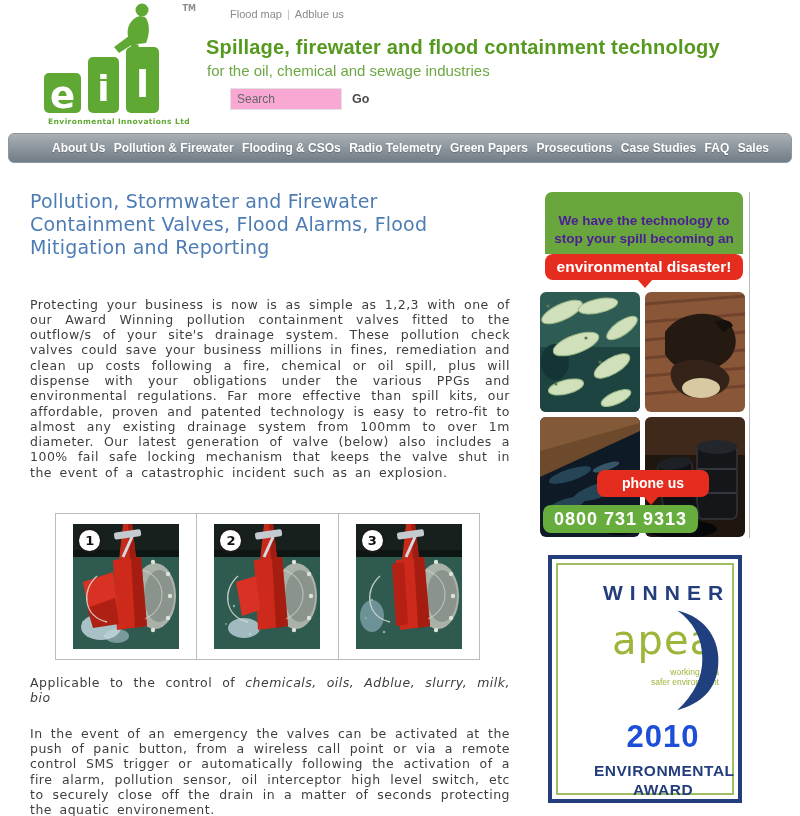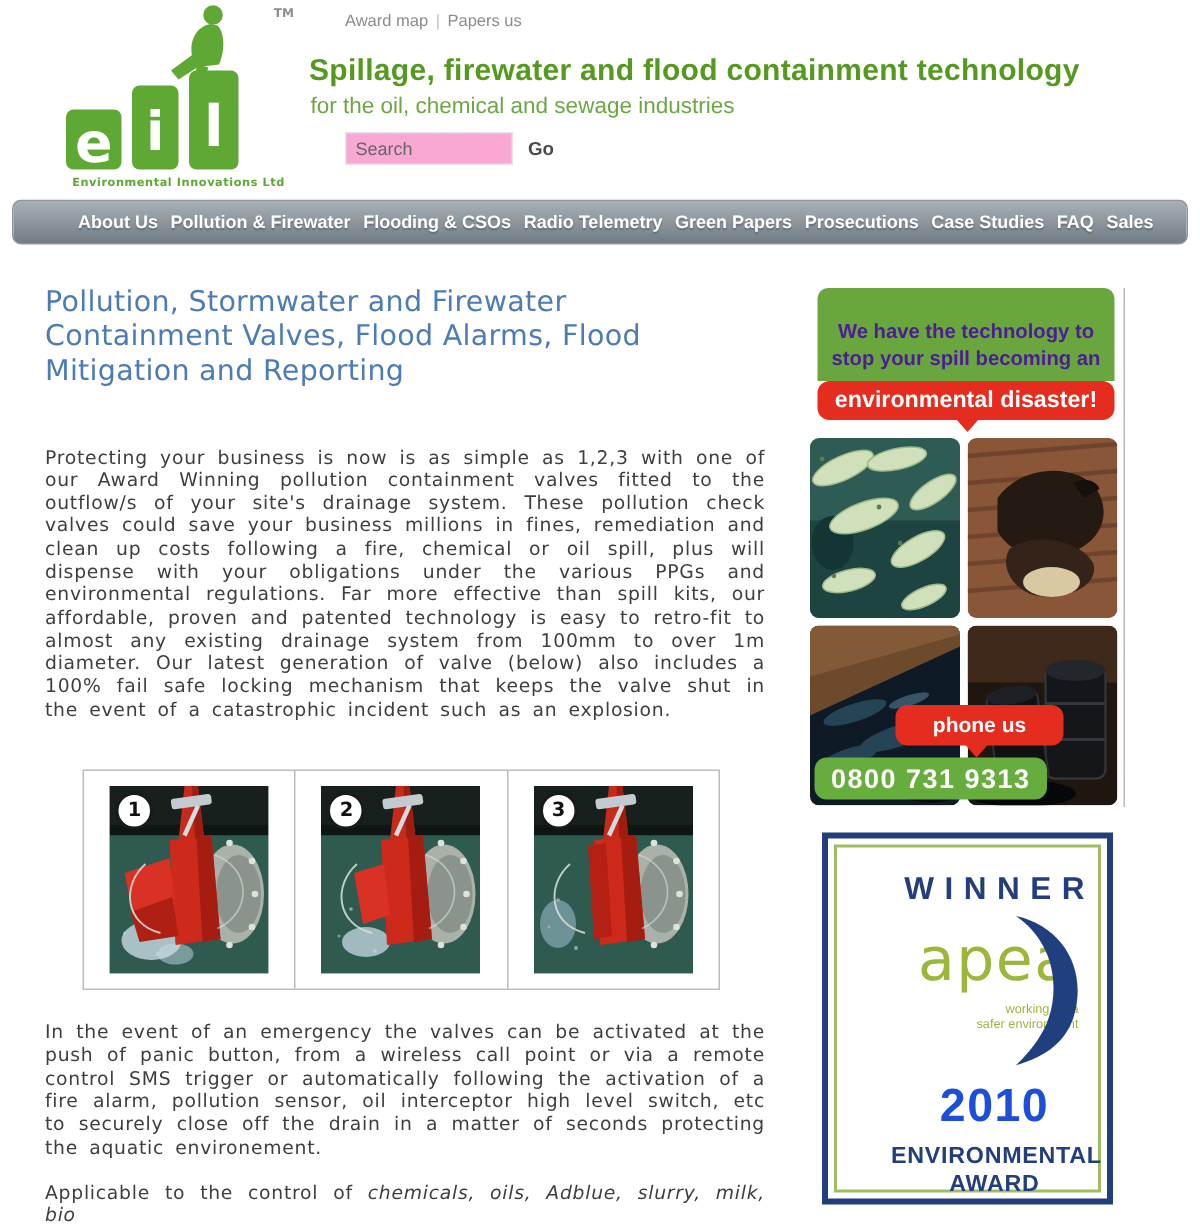--- a/index.html
+++ b/index.html
@@ -116,21 +116,21 @@
     <span class="logo-tm">TM</span>
     <div class="logo-blocks">
       <div class="block block-e">e</div>
       <div class="block block-i">i</div>
       <div class="block block-l">l</div>
     </div>
     <div class="logo-sub">Environmental Innovations Ltd</div>
   </div>
 
   <div class="toplinks">
-    <span class="lnk">Award map</span><span class="sep">|</span><span class="lnk">Papers us</span>
+    <span class="lnk">Flood map</span><span class="sep">|</span><span class="lnk">Adblue us</span>
   </div>
 
   <h1 class="site-title">Spillage, firewater and flood containment technology</h1>
   <div class="site-sub">for the oil, chemical and sewage industries</div>
 
   <div class="search-row">
     <input class="search-input" type="text" value="Search" style="">
     <span class="go-btn">Go</span>
   </div>
 </div>
@@ -260,23 +260,23 @@
             <rect x="41" y="7" width="27" height="7" rx="2" fill="#c3cbd0" transform="rotate(-8 54 10)"></rect>
             <line x1="59" y1="13" x2="50" y2="33" stroke="#d4dade" stroke-width="3"></line>
             <path d="M24,52 C8,66 10,92 34,98" stroke="#d9e0da" fill="none" stroke-width="1.3" opacity=".85"></path>
             <path d="M70,46 C94,54 96,84 72,95" stroke="#d9e0da" fill="none" stroke-width="1.1" opacity=".6"></path>
           </svg>
           <div class="step-badge">3</div>
         </div>
       </div>
     </div>
 
+    <p class="body-text p3"><span>Applicable to the control of </span><i>chemicals, oils, Adblue, slurry, milk, bio</i></p>
+
     <p class="body-text p2">In the event of an emergency the valves can be activated at the push of panic button, from a wireless call point or via a remote control SMS trigger or automatically following the activation of a fire alarm, pollution sensor, oil interceptor high level switch, etc to securely close off the drain in a matter of seconds protecting the aquatic environement.</p>
-
-    <p class="body-text p3"><span>Applicable to the control of </span><i>chemicals, oils, Adblue, slurry, milk, bio</i></p>
   </div>
 
   <div class="sidebar">
     <div class="sep-line"></div>
 
     <div class="promo-green">
       <span>We have the technology to</span><br>
       <span>stop your spill becoming an</span>
     </div>
     <div class="promo-red">

